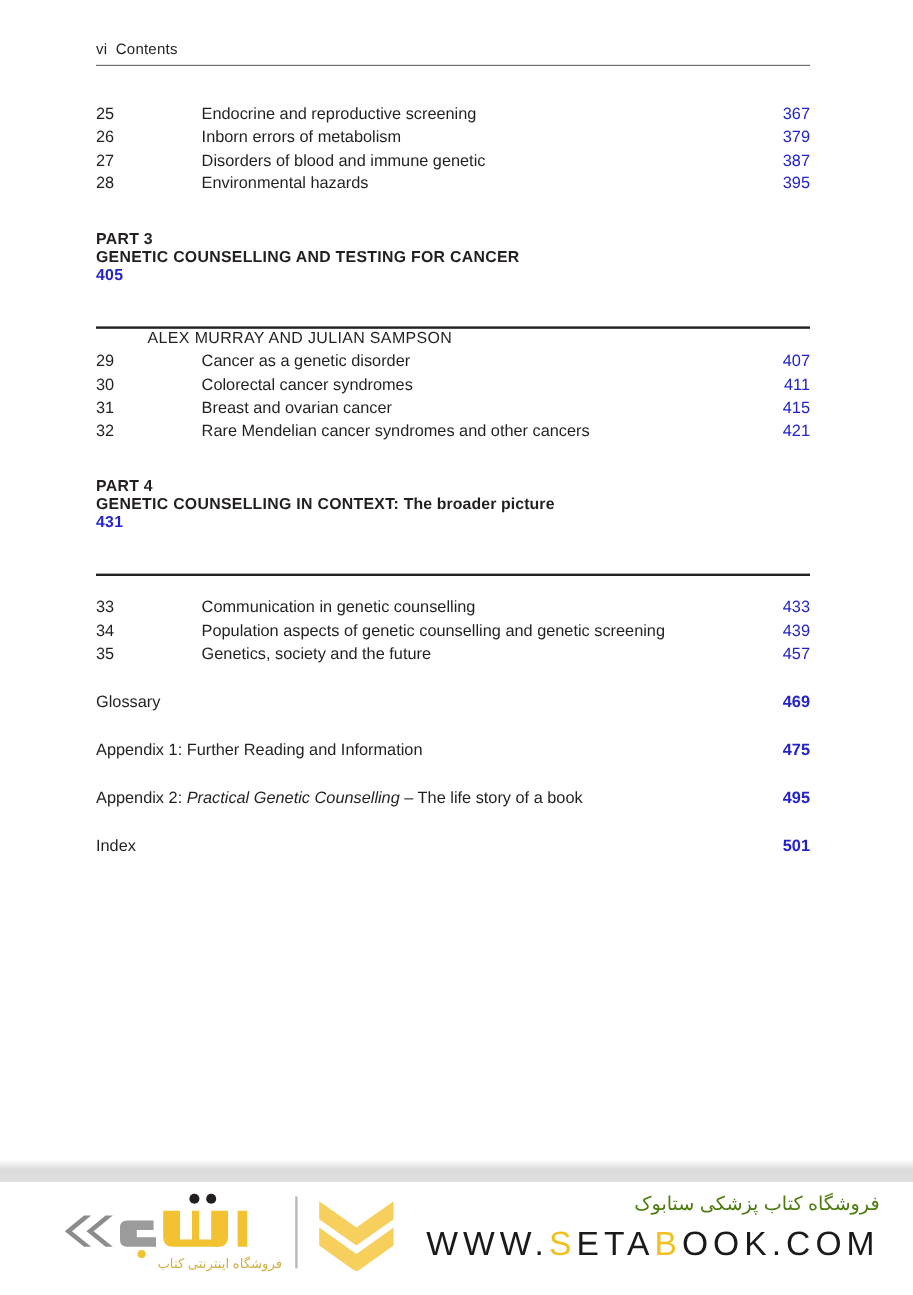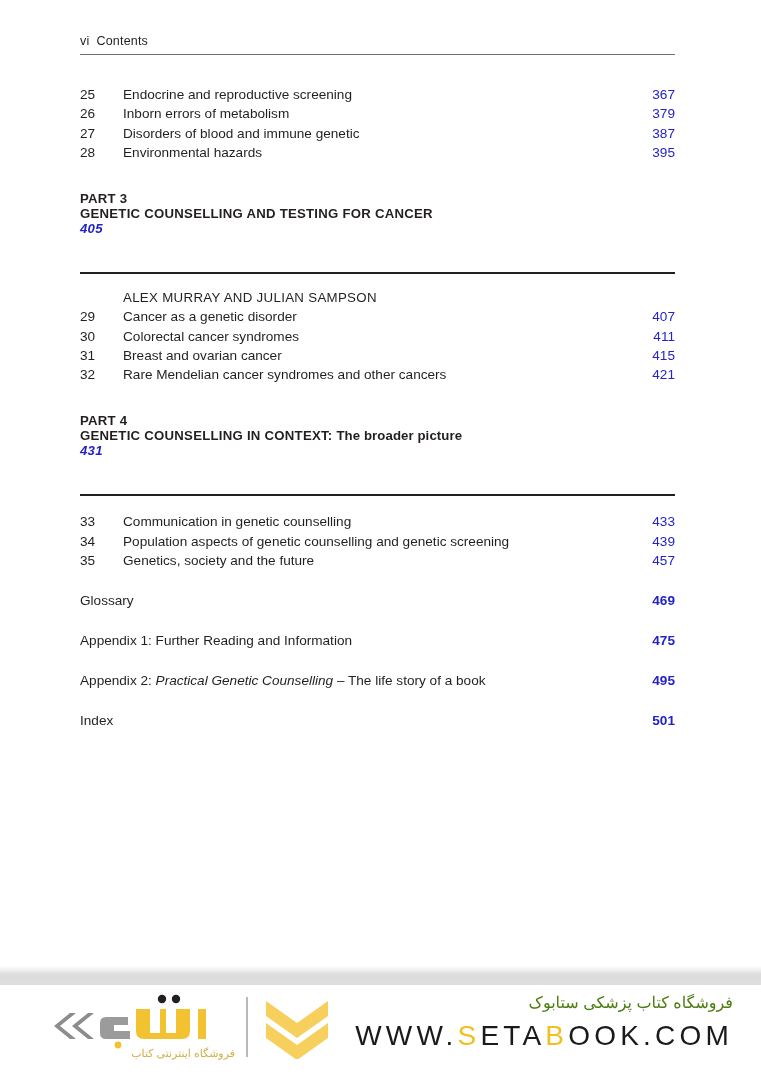--- a/index.html
+++ b/index.html
@@ -48,20 +48,21 @@
     margin-bottom: 30px;
   }
 
   
   .toc-row {
     display: flex;
     align-items: flex-end;
     font-size: 13.6px;
     line-height: 19.4px;
     color: #231f20;
+    gap: 45px;
   }
   .toc-row .num {
     width: 43px;
     flex: 0 0 43px;
     text-align: left;
   }
   .toc-row .title {
     flex: 1 1 auto;
     padding-right: 10px;
   }
@@ -92,34 +93,33 @@
   }
   .part-head .part-title .subtitle {
     font-weight: bold;
     letter-spacing: 0.1px;
   }
   .part-head .page-no {
     flex: 0 0 46px;
     text-align: right;
     color: #2323c8;
     font-weight: bold;
-    font-style: italic;
   }
   .part-rule {
     height: 2.5px;
     background: #231f20;
     width: 595px;
   }
 
   .authors {
     font-size: 13.3px;
     letter-spacing: 0.3px;
     color: #231f20;
     padding-left: 43px;
-    margin-top: 16px;
+    margin-top: 0;
     margin-bottom: 2px;
   }
 
   .after-part-gap { height: 16px; }
 
   
   .back-row {
     display: flex;
     align-items: baseline;
     font-size: 13.6px;

